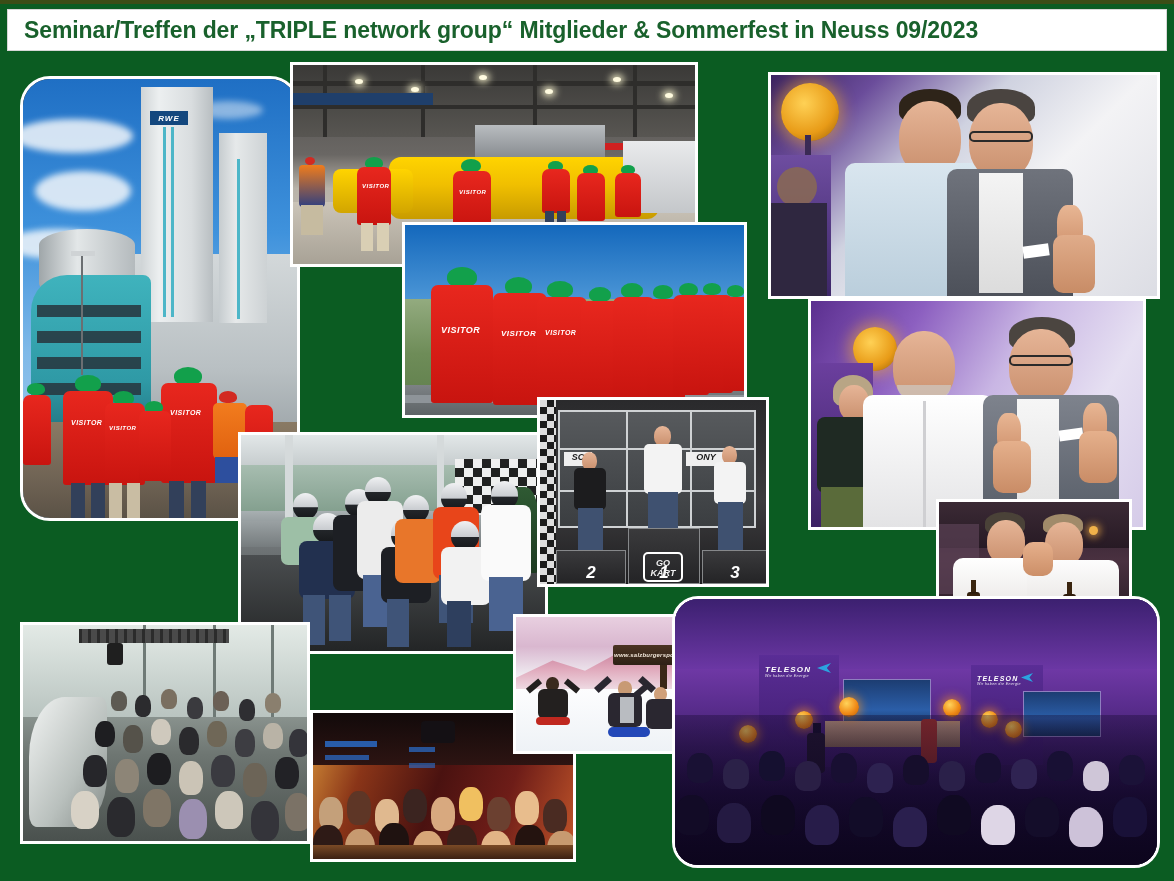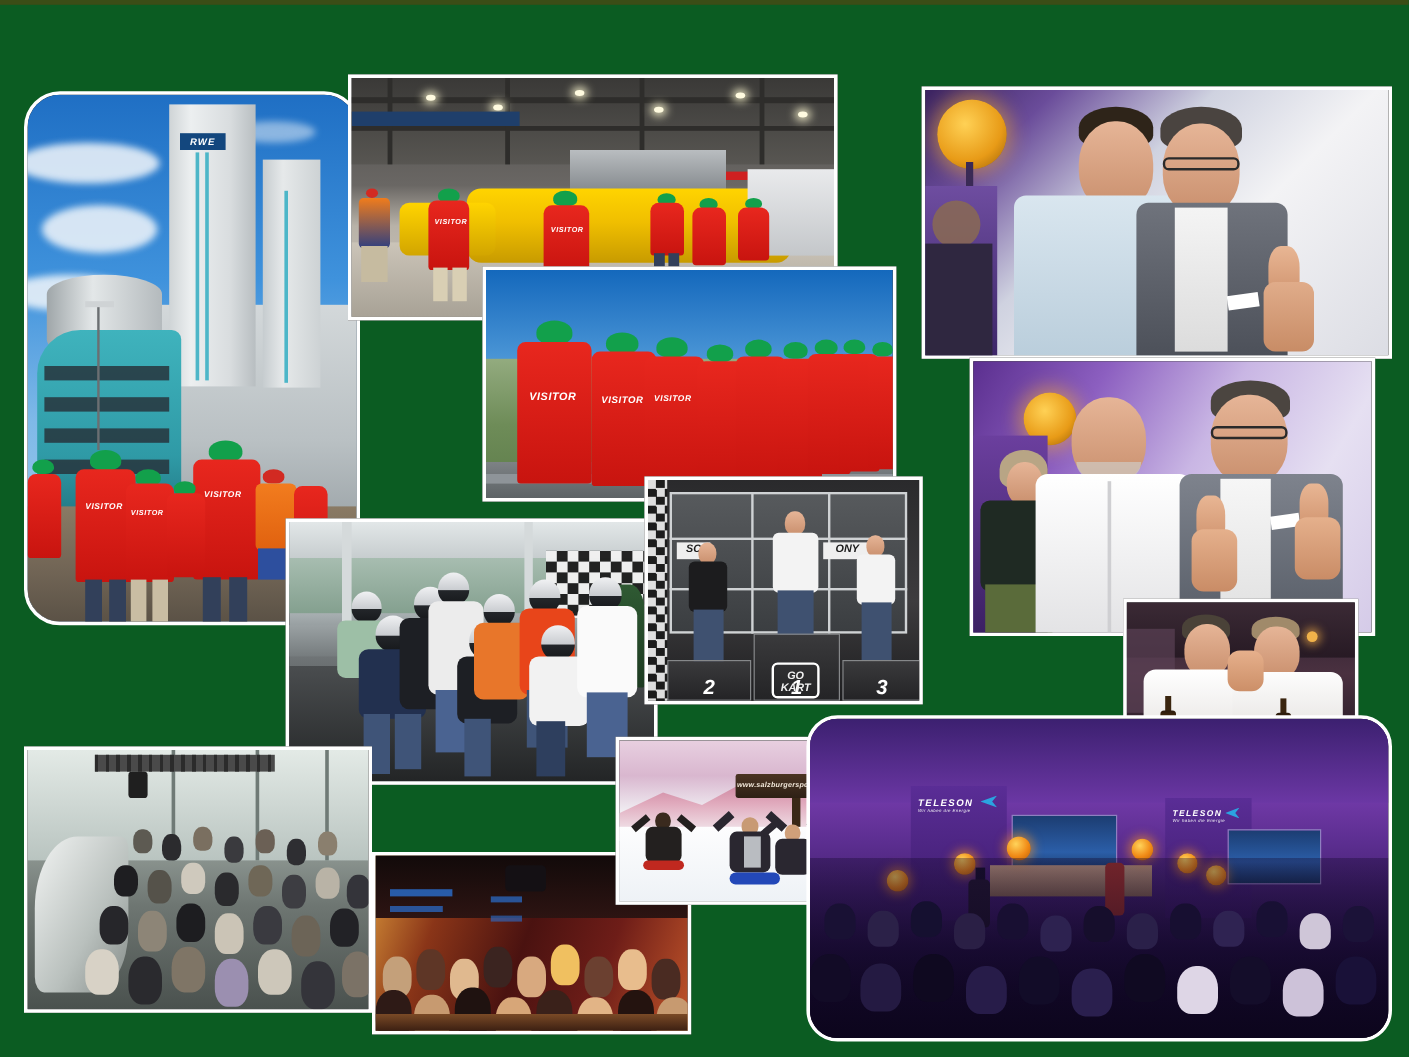--- a/index.html
+++ b/index.html
@@ -204,20 +204,23 @@
   .orangeball{position:absolute;border-radius:50%;background:radial-gradient(circle at 38% 32%,#ffd35a,#f08a16 55%,#b85c06 100%);box-shadow:0 0 8px 3px rgba(255,150,30,.5);}
   #p-hall .audience{position:absolute;left:0;bottom:0;width:100%;height:150px;background:linear-gradient(180deg,rgba(20,8,45,.35),rgba(12,5,28,.95));}
   .aud{position:absolute;border-radius:46% 46% 34% 34%;}
   #p-hall .stage{position:absolute;left:150px;top:122px;width:135px;height:26px;background:linear-gradient(180deg,#c8a184,#8a6a54);}
 </style>
 </head>
 <body>
 
 <div id="slide">
 
+  <div id="title-bar">
+    <div id="title-text">Seminar/Treffen der „TRIPLE network group“ Mitglieder &amp; Sommerfest in Neuss 09/2023</div>
+  </div>
 
   <div class="photo" id="p-powerplant">
     <div class="inner">
       <div class="sky"></div>
       <div class="cloud lay" style="left:-10px;top:40px;width:120px;height:34px;"></div>
       <div class="cloud lay" style="left:12px;top:92px;width:96px;height:40px;"></div>
       <div class="cloud lay" style="left:-20px;top:150px;width:110px;height:30px;"></div>
       <div class="cloud lay" style="left:170px;top:22px;width:70px;height:18px;opacity:.5;"></div>
 
       <div class="hall"></div>

